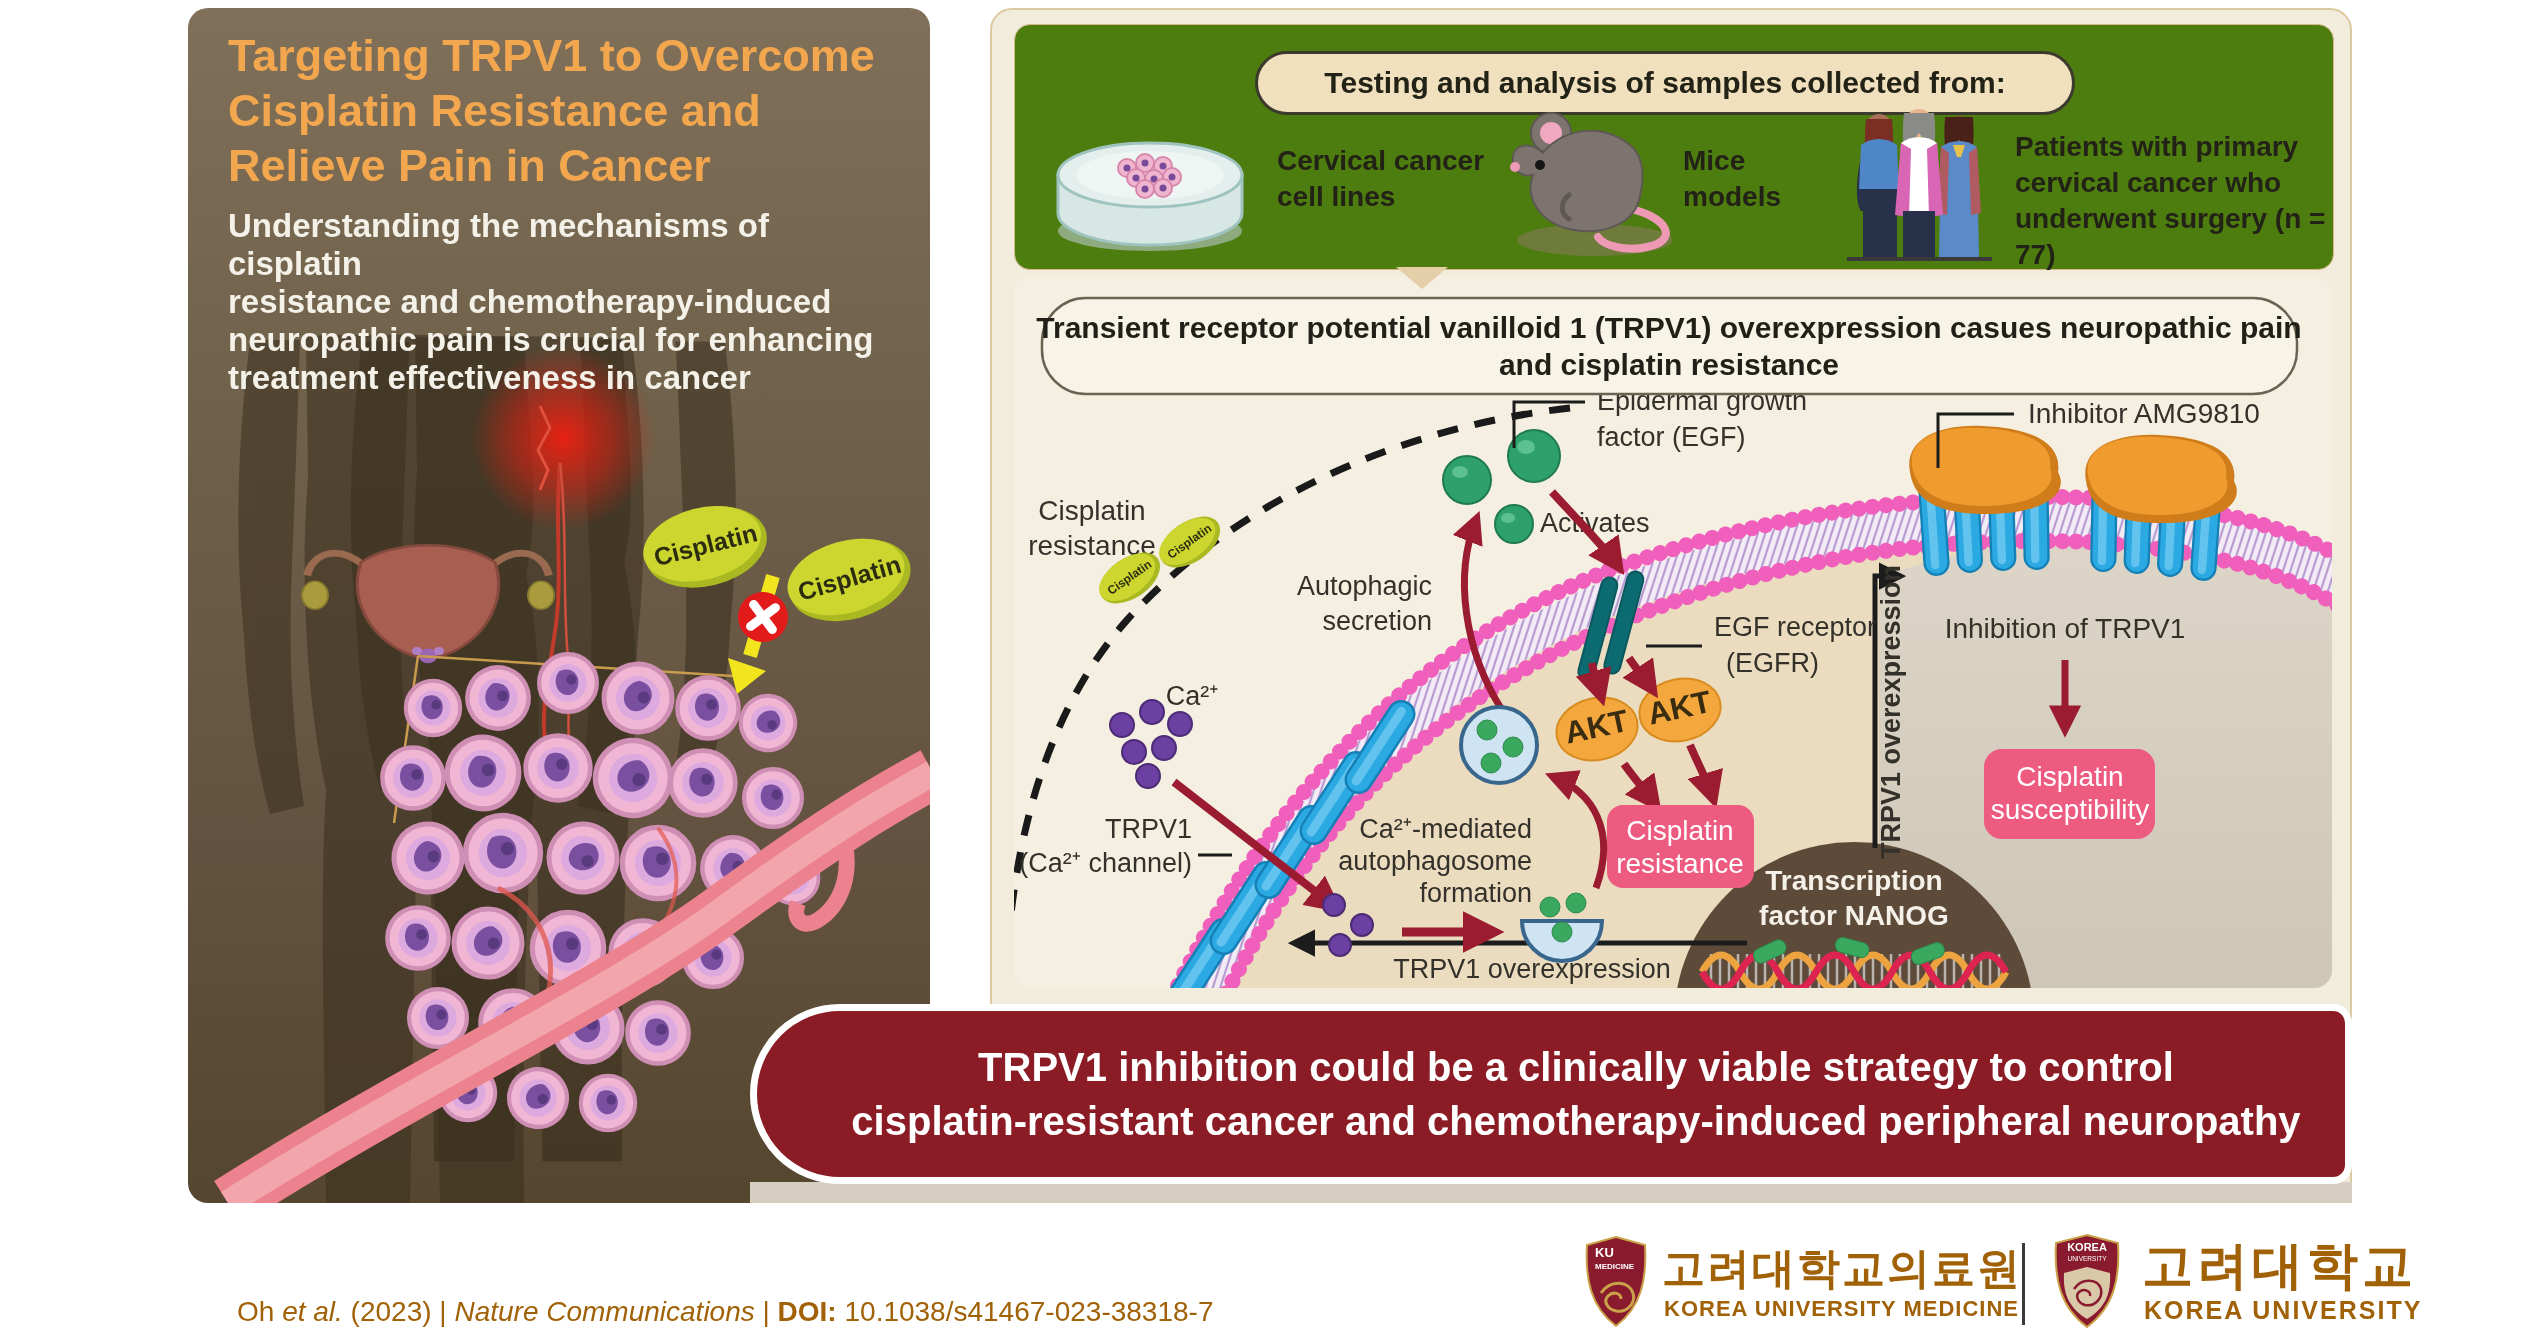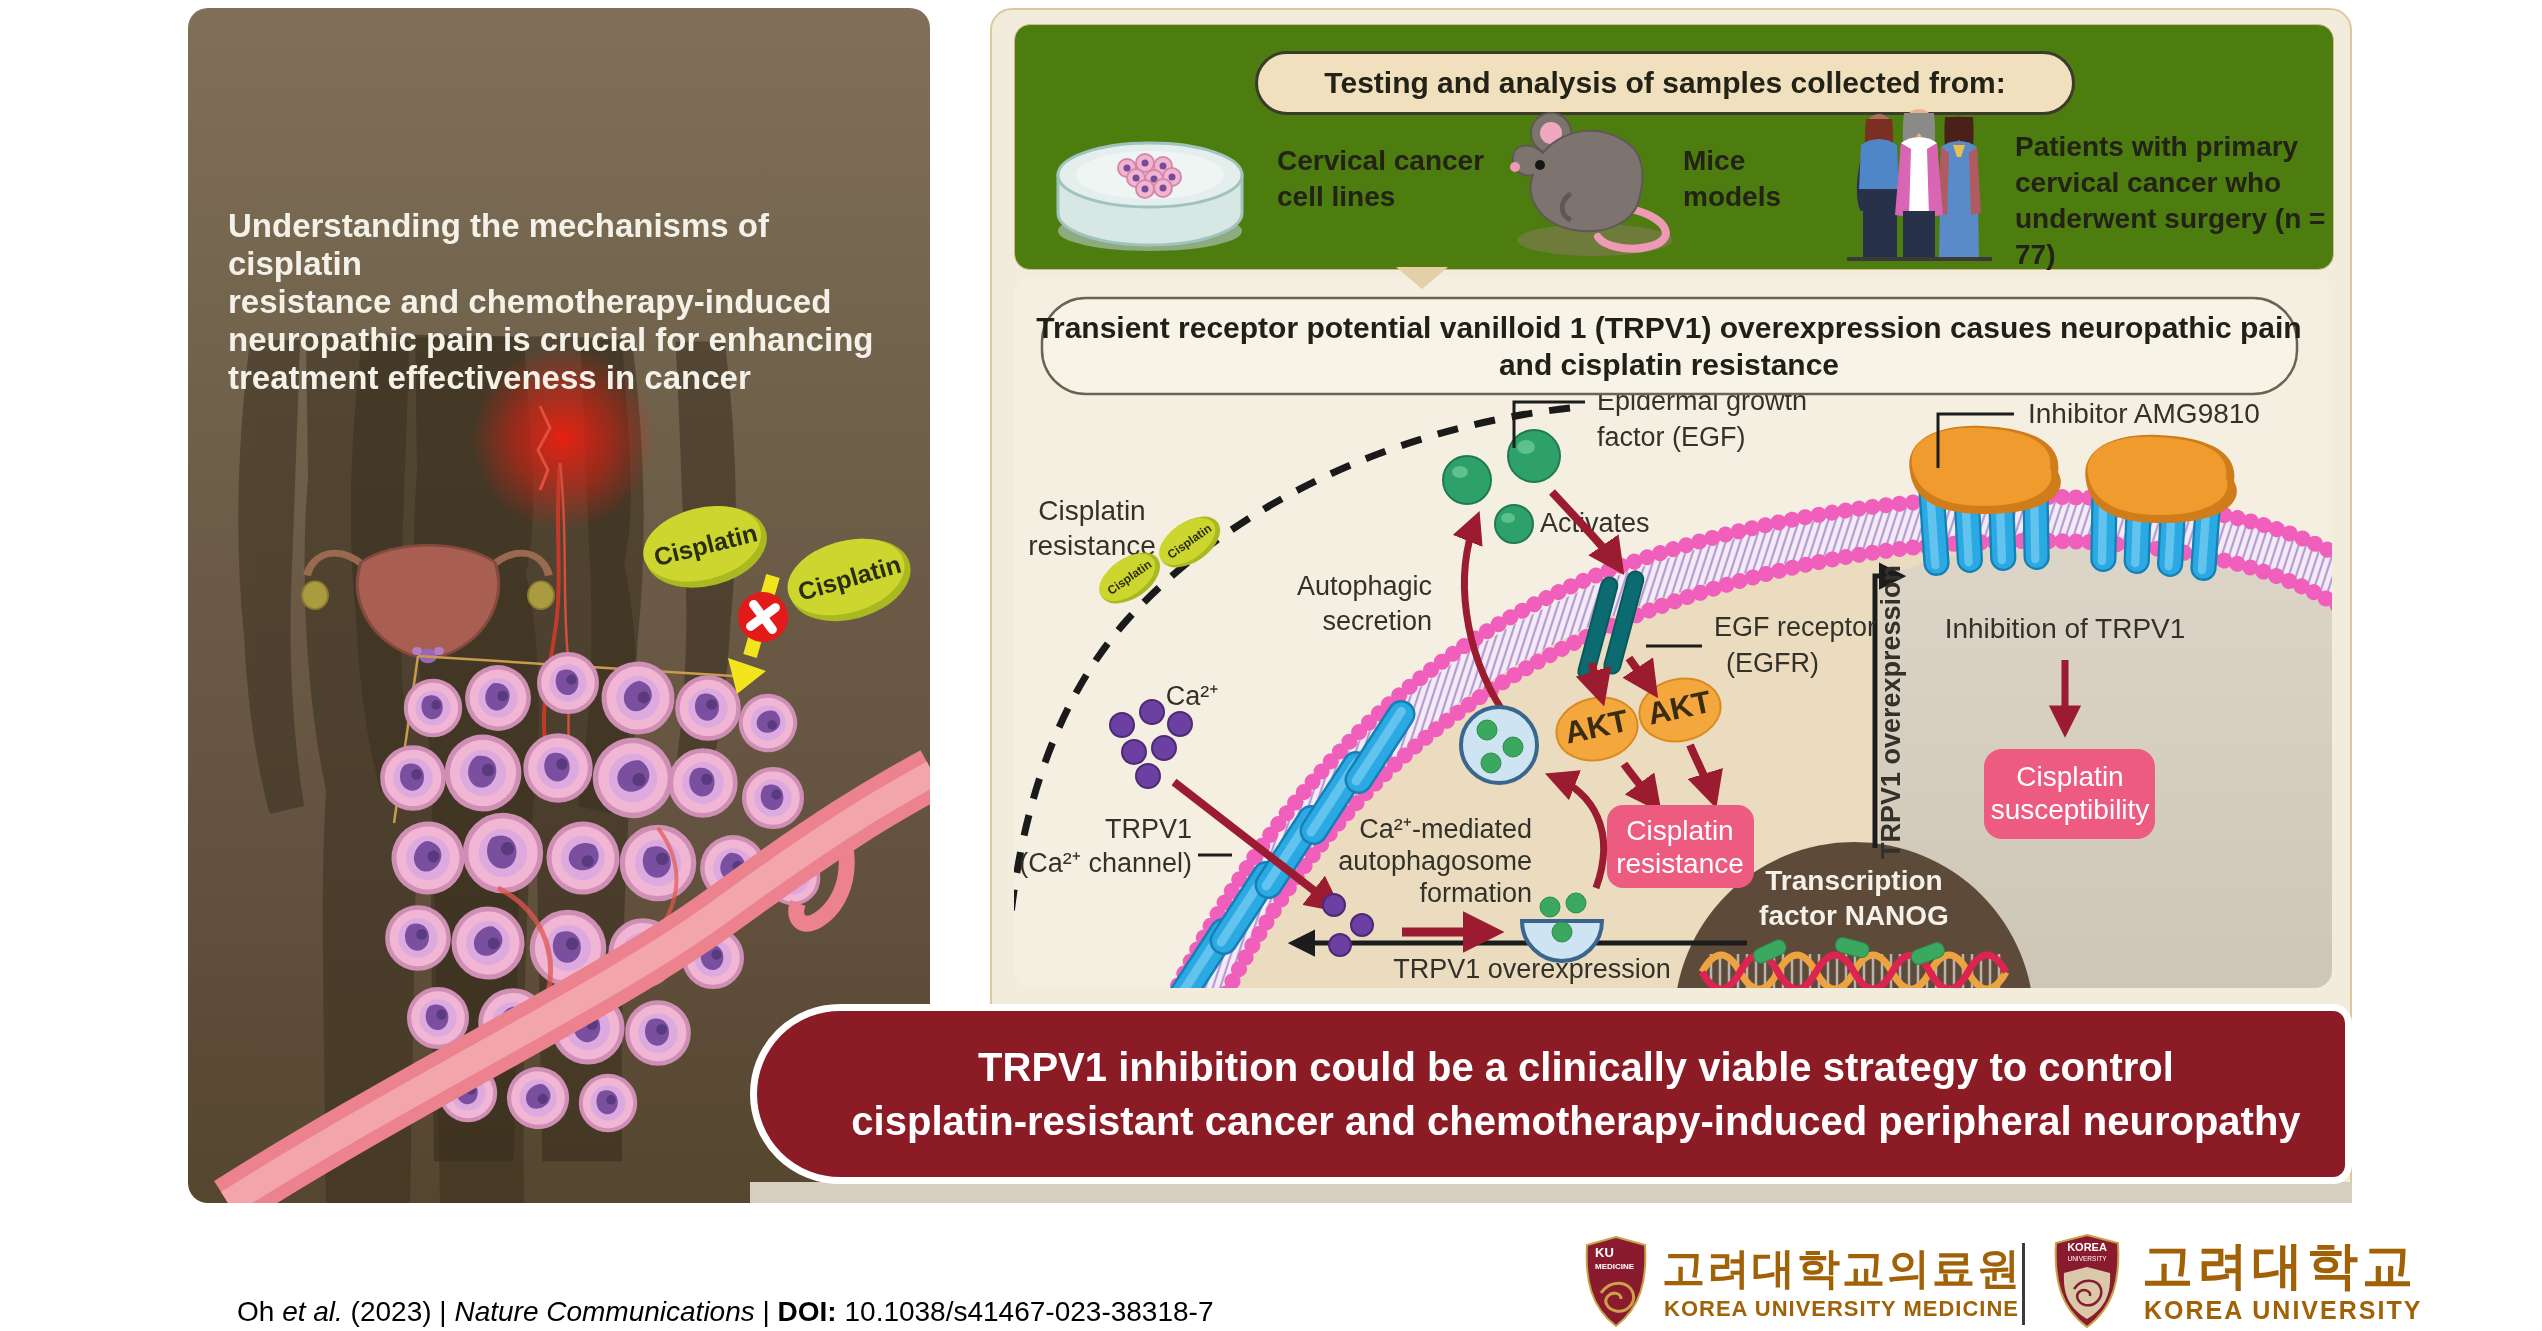--- a/index.html
+++ b/index.html
@@ -22,21 +22,21 @@
                 border-top:22px solid #e5cfa8;z-index:4;}
   .sample-label{font-size:28px;line-height:36px;font-weight:bold;color:#232217;}
   #pathway-box{left:22px;top:266px;width:1318px;height:712px;background:#f4efe1;border-radius:18px;overflow:hidden;}
   
   #banner{left:750px;top:1004px;width:1602px;height:180px;background:#8b1b25;border:7px solid #ffffff;
           border-radius:95px 20px 20px 95px;box-sizing:border-box;z-index:6;display:flex;align-items:center;justify-content:center;}
   #banner-text{font-size:40px;line-height:54px;font-weight:bold;color:#ffffff;text-align:center;padding:0 40px 0 90px;}
   #banner-understrip{left:750px;top:1182px;width:1602px;height:21px;background:#d5cec1;z-index:5;}
   
   #footer-title{left:237px;top:1218px;width:1150px;font-size:29px;line-height:40px;color:#141414;}
-  #footer-cite{left:237px;top:1296px;width:1200px;font-size:28px;color:#000000;}
+  #footer-cite{left:237px;top:1296px;width:1200px;font-size:28px;color:#a16207;}
   .it{font-style:italic;}
   .bd{font-weight:bold;}
   .kured{color:#a16207;}
   #korean1{left:1662px;top:1240px;font-size:43px;font-weight:bold;letter-spacing:2px;}
   #english1{left:1664px;top:1296px;font-size:22px;font-weight:bold;letter-spacing:1px;text-align:right;}
   #divider{left:2022px;top:1243px;width:3px;height:82px;background:#3a3a3a;}
   #korean2{left:2142px;top:1232px;font-size:51px;font-weight:bold;letter-spacing:4px;}
   #english2{left:2144px;top:1296px;font-size:25px;font-weight:bold;letter-spacing:2px;}
   svg{display:block;}
   svg text{font-family:"Liberation Sans",sans-serif;}
@@ -153,20 +153,23 @@
         <ellipse cx="-3" cy="-4" rx="60" ry="36" fill="#ccd62f"></ellipse>
         <text text-anchor="middle" dominant-baseline="middle" font-size="25" font-weight="bold" fill="#2c2c10">Cisplatin</text>
       </g>
 
       <g transform="translate(575,609) rotate(8)">
         <circle r="25" fill="#e21a1a"></circle>
         <path d="M-11,-11 L11,11 M-11,11 L11,-11" stroke="#ffffff" stroke-width="9" stroke-linecap="round"></path>
       </g>
     </svg>
 
+    <div id="left-title" class="abs pre">Targeting TRPV1 to Overcome
+Cisplatin Resistance and
+Relieve Pain in Cancer</div>
     <div id="left-subtitle" class="abs pre">Understanding the mechanisms of cisplatin
 resistance and chemotherapy-induced
 neuropathic pain is crucial for enhancing
 treatment effectiveness in cancer</div>
   </div>
 
   <div id="right-panel" class="abs">
 
     <div id="samples-box" class="abs">
       <div id="samples-pill" class="abs">Testing and analysis of samples collected from:</div>

